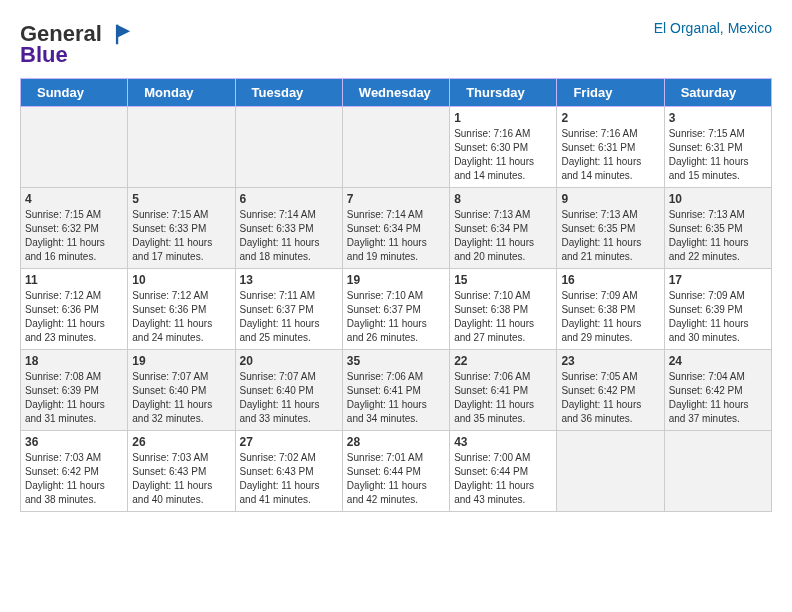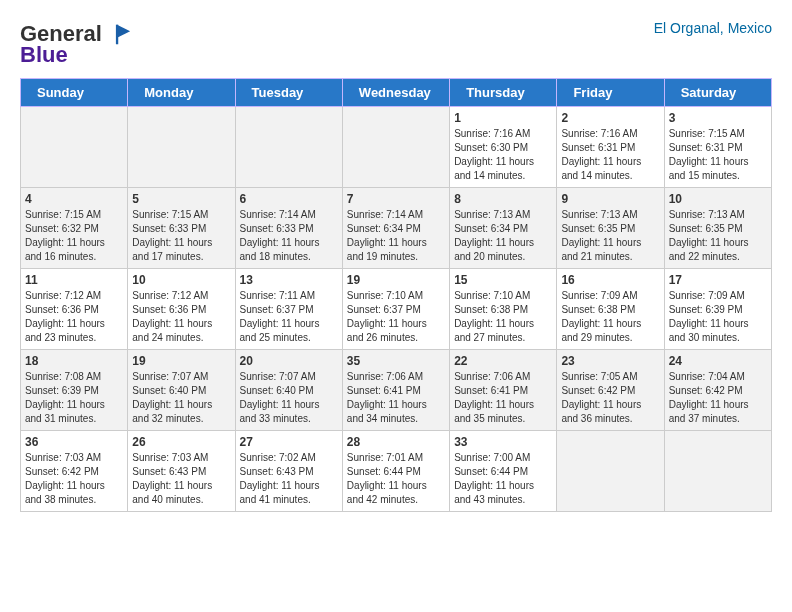--- a/index.html
+++ b/index.html
@@ -237,20 +237,20 @@
         </td>
         <td>
           <div class="day-num">27</div>
           <div class="day-info">Sunrise: 7:02 AM<br>Sunset: 6:43 PM<br>Daylight: 11 hours and 41 minutes.</div>
         </td>
         <td>
           <div class="day-num">28</div>
           <div class="day-info">Sunrise: 7:01 AM<br>Sunset: 6:44 PM<br>Daylight: 11 hours and 42 minutes.</div>
         </td>
         <td>
-          <div class="day-num">33</div>
+          <div class="day-num">43</div>
           <div class="day-info">Sunrise: 7:00 AM<br>Sunset: 6:44 PM<br>Daylight: 11 hours and 43 minutes.</div>
         </td>
         <td class="empty-cell"></td>
         <td class="empty-cell"></td>
       </tr>
     </tbody>
 </table>
 
 </body></html>

